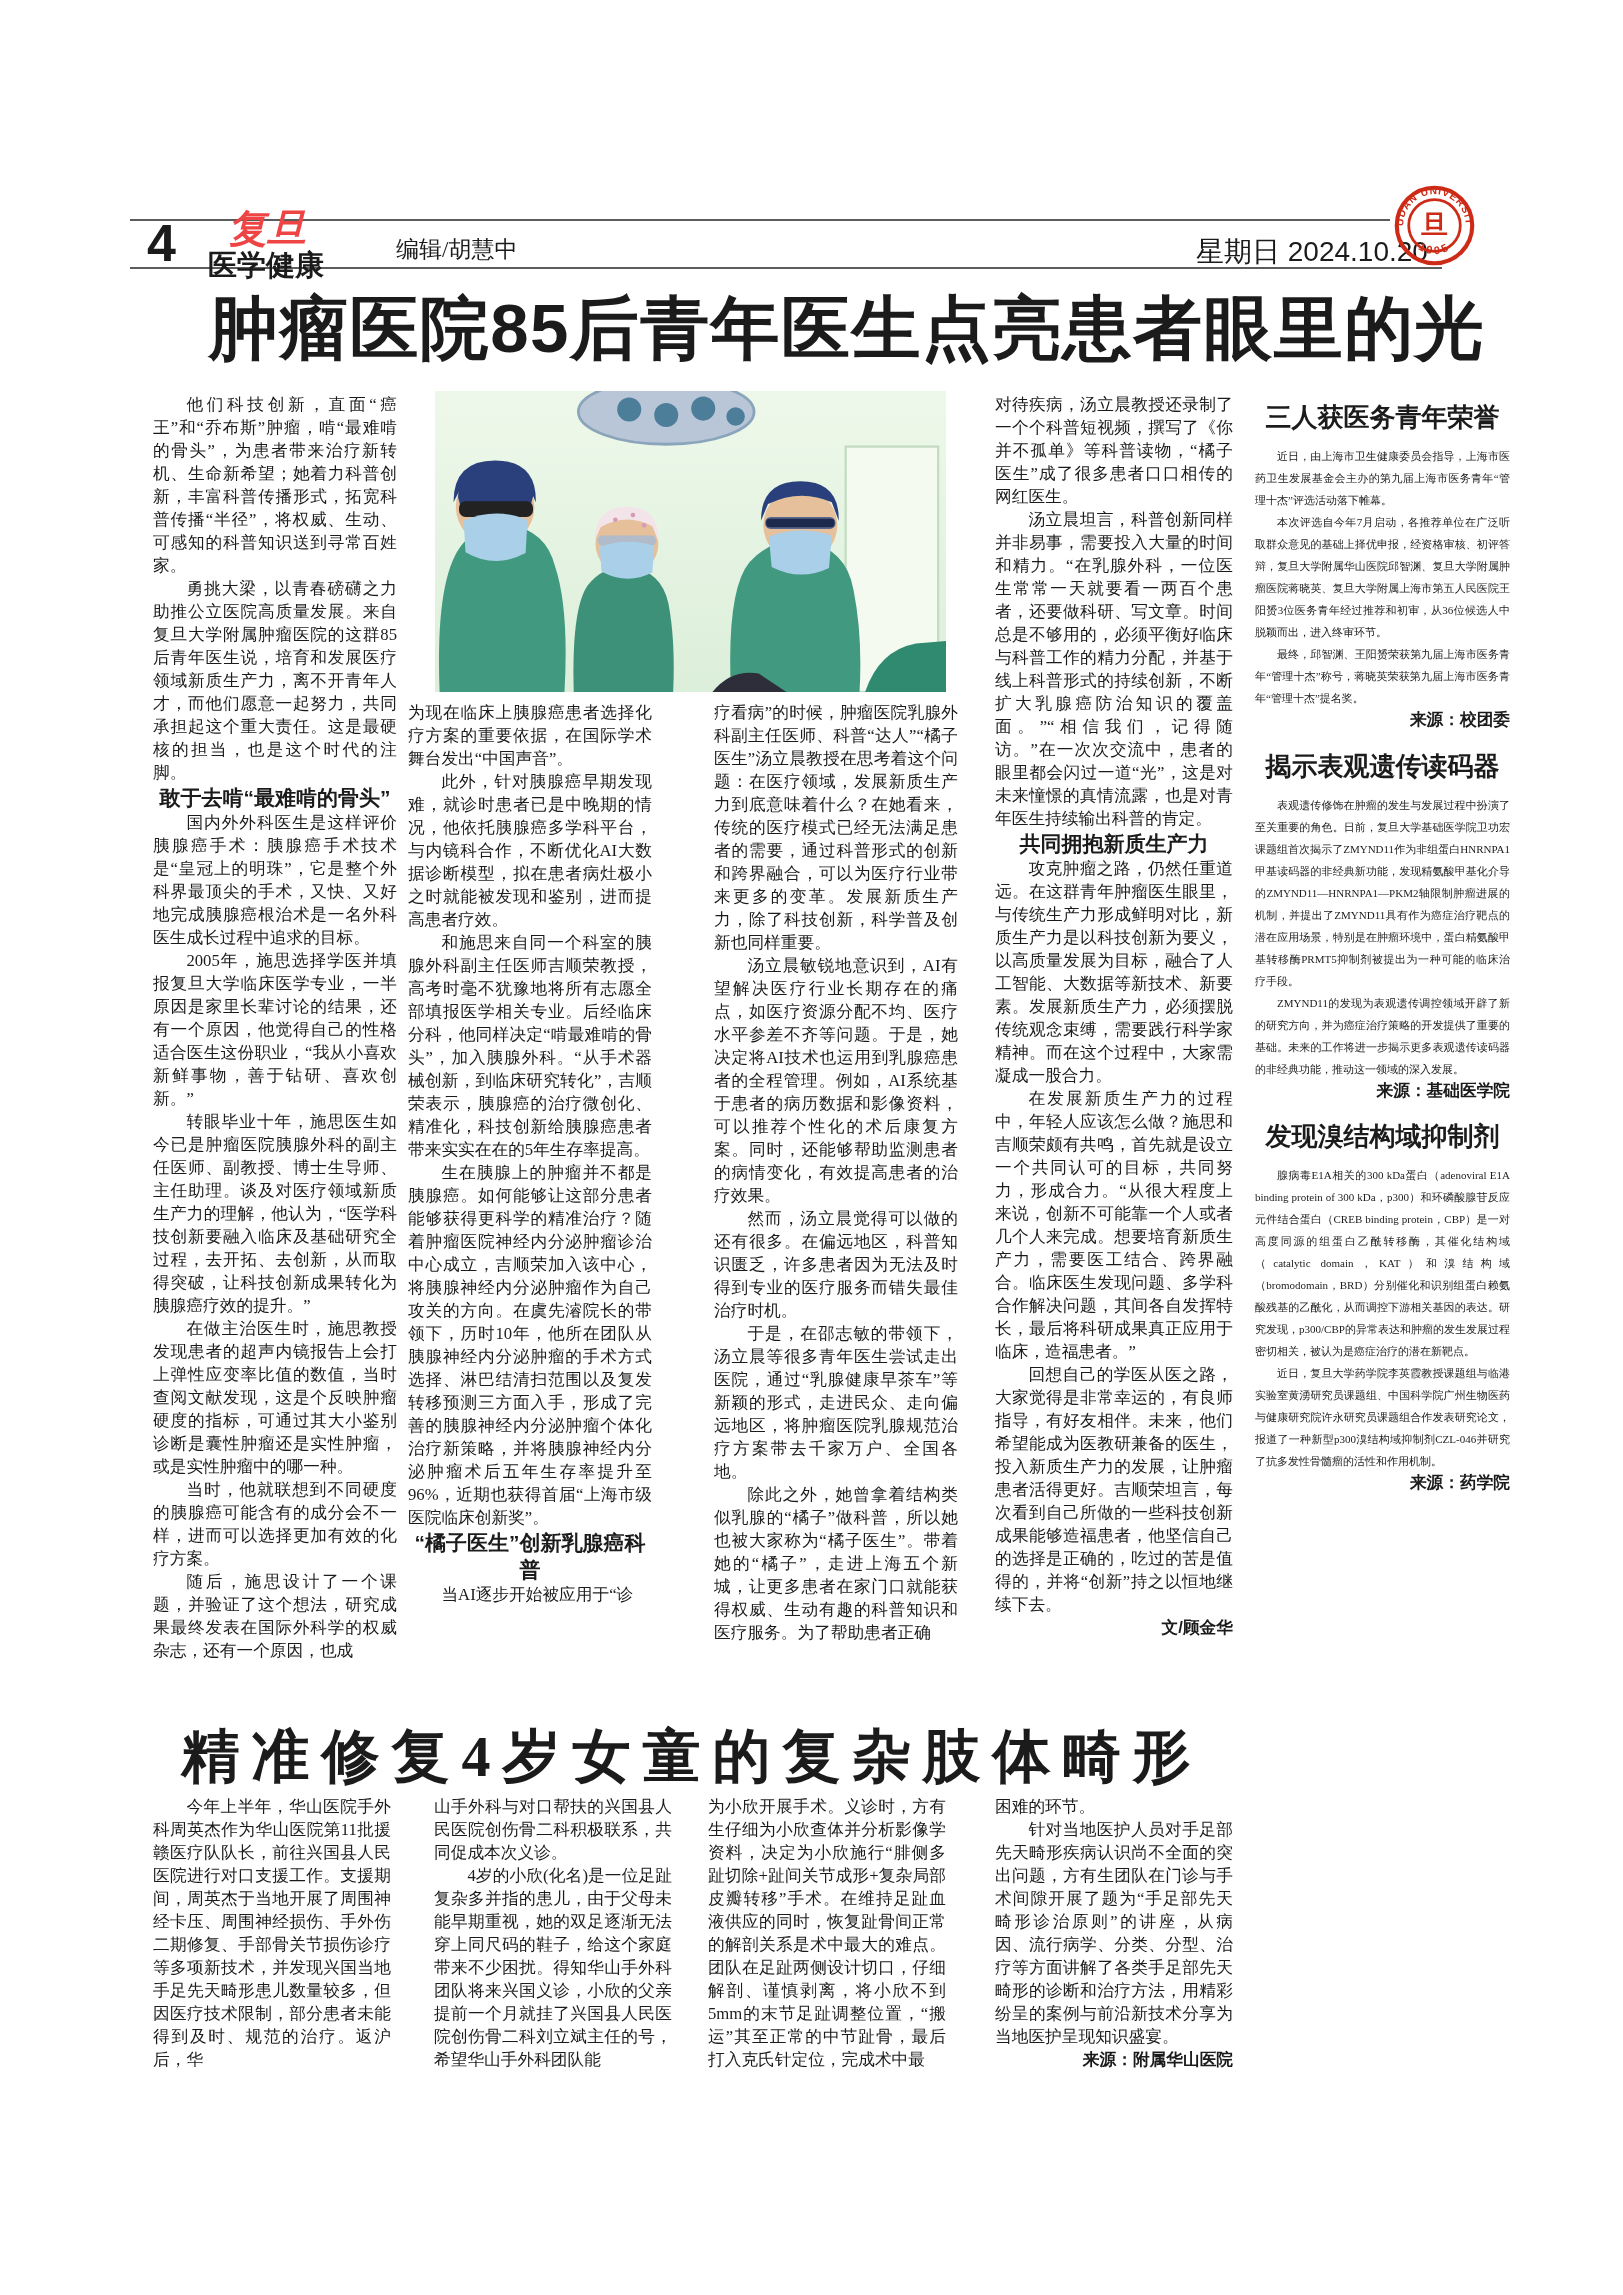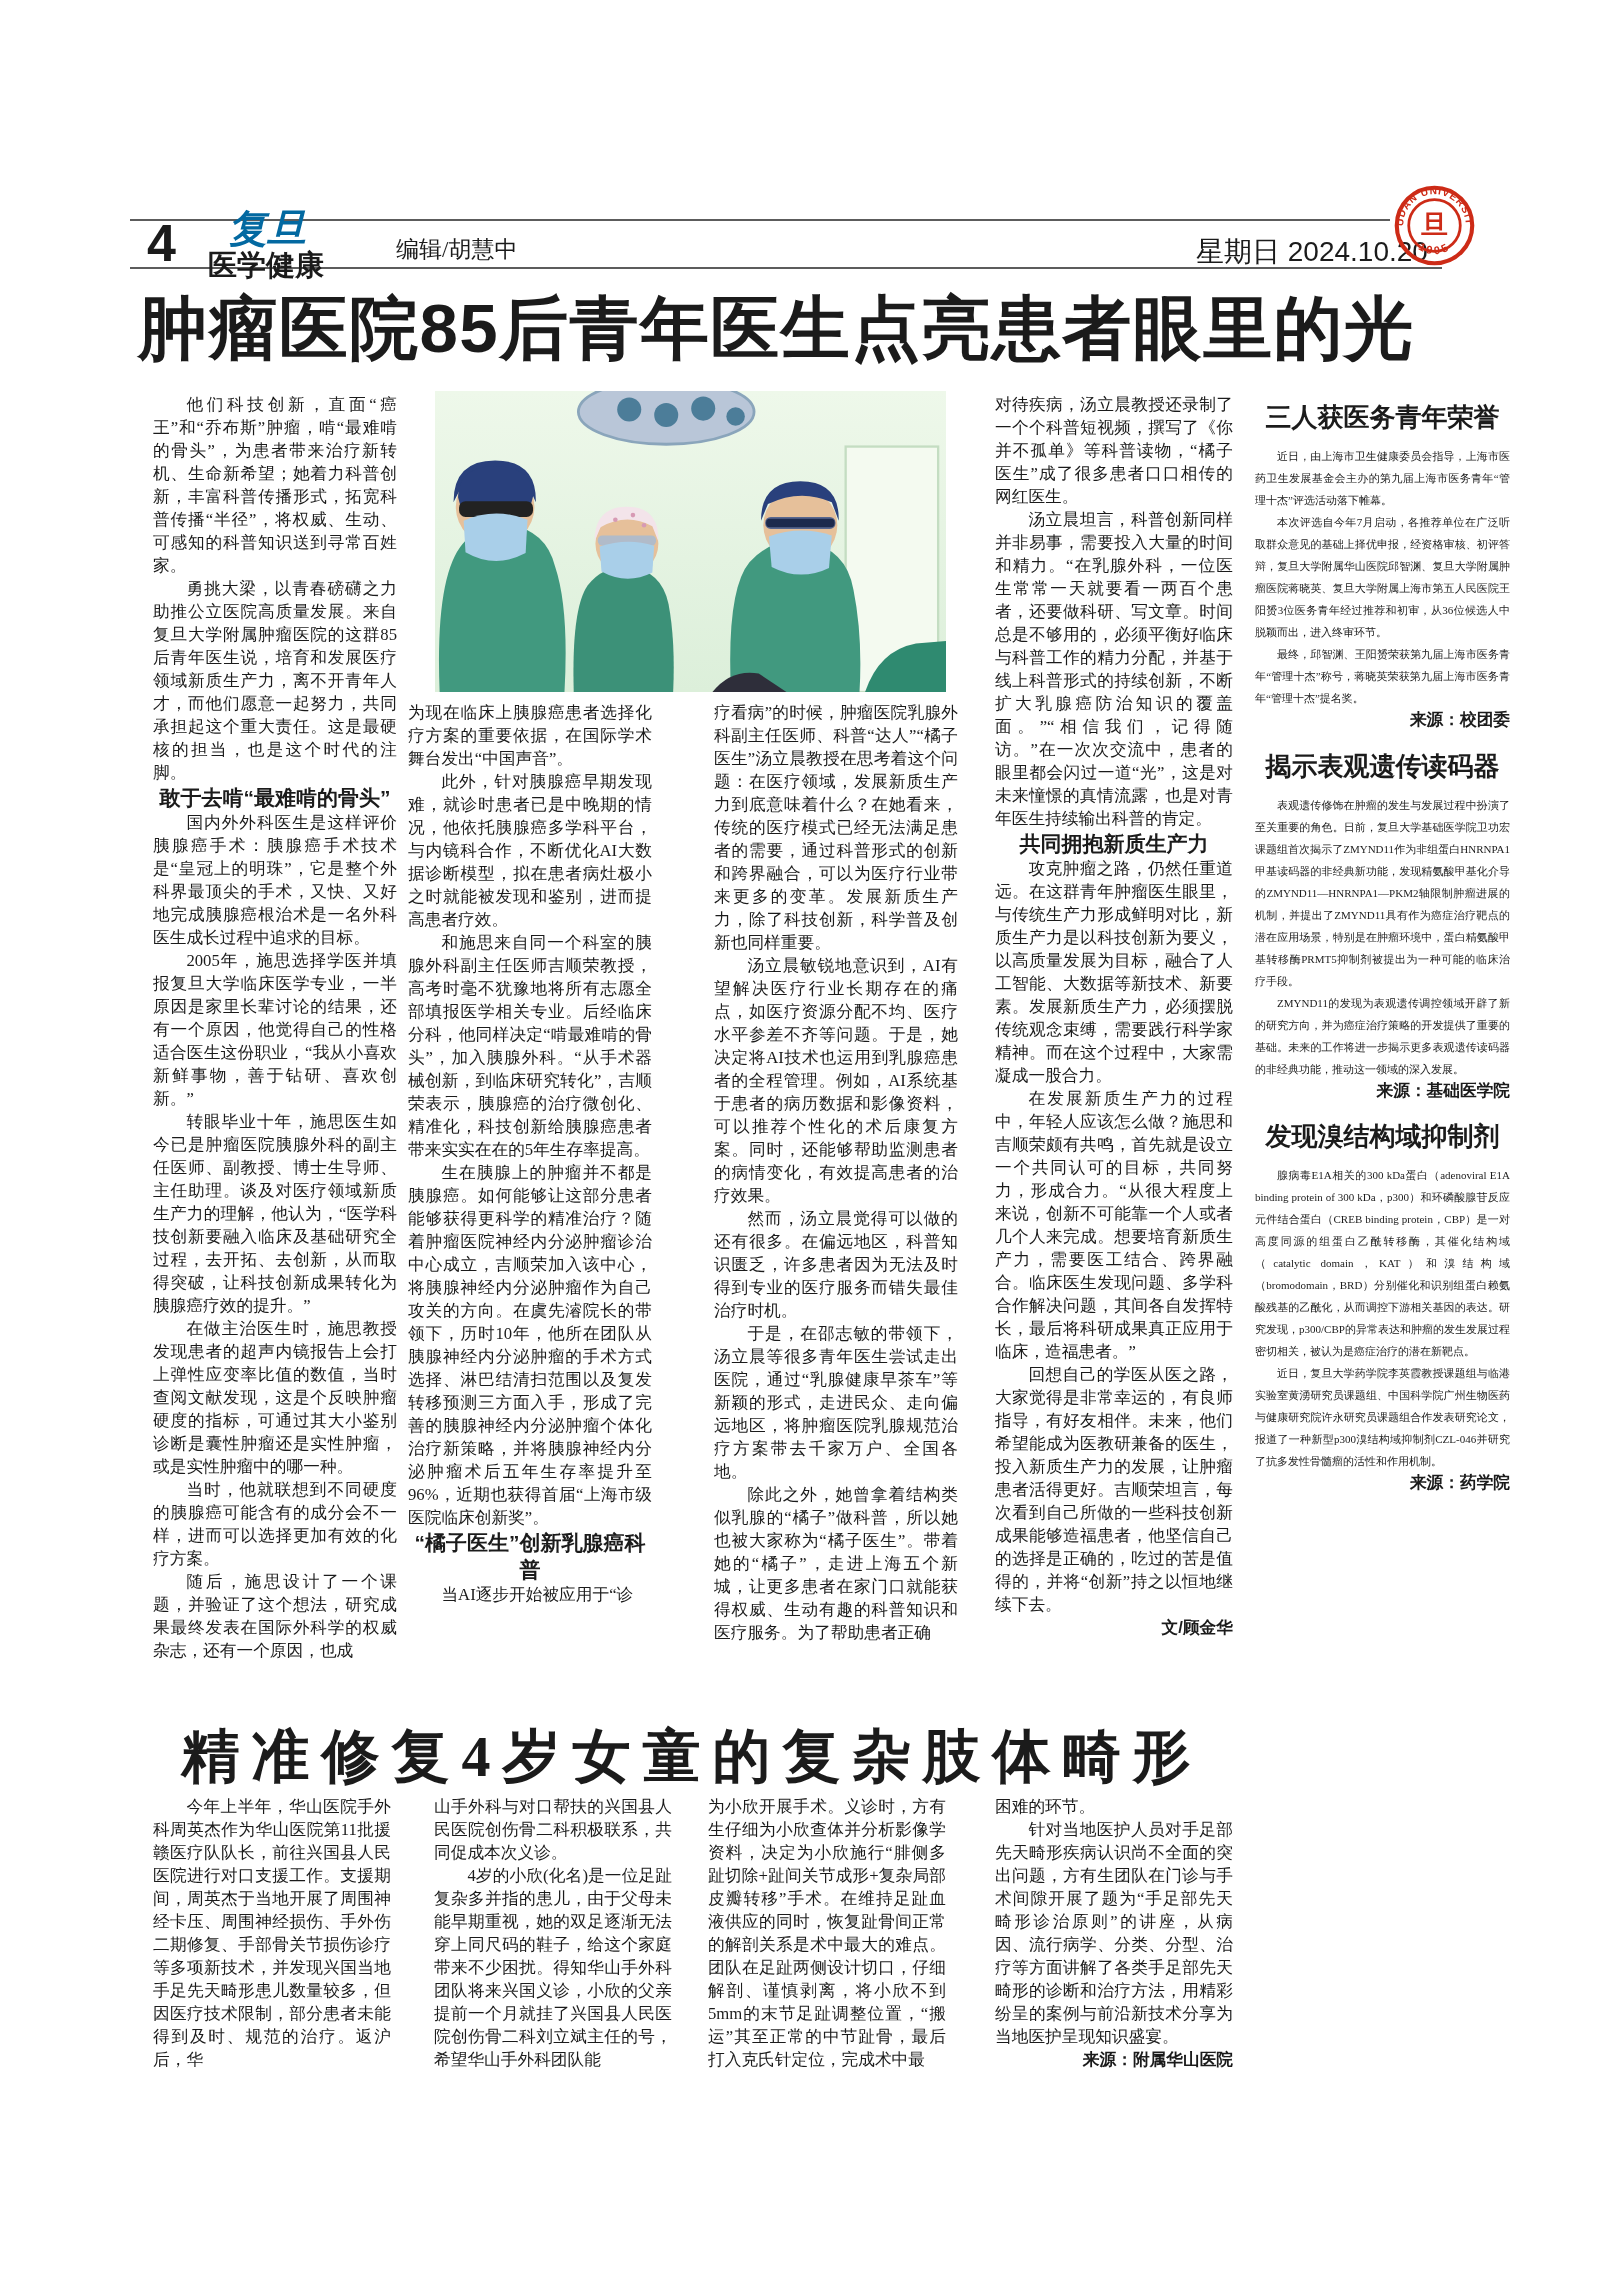--- a/index.html
+++ b/index.html
@@ -1,30 +1,30 @@
 <!DOCTYPE html>
 <html style="font-size:7.4px"><head>
 <meta charset="utf-8">
 <style>
   html,body{margin:0;padding:0;background:#888;}
   #paper{position:relative;width:1623px;height:2295px;background:#ffffff;overflow:hidden;
          font-family:"Liberation Serif","DejaVu Serif",serif;color:#1b1b1b;}
   .abs{position:absolute;}
   
   #page-num{left:147px;top:217px;font-family:"Liberation Sans",sans-serif;font-weight:bold;font-size:52px;line-height:52px;}
-  #masthead1{left:228px;top:209px;font-size:39px;line-height:39px;font-weight:bold;font-style:italic;color:#0369a1;}
+  #masthead1{left:228px;top:209px;font-size:39px;line-height:39px;font-weight:bold;font-style:italic;color:#ef4444;}
   #masthead2{left:208px;top:251px;font-size:29px;line-height:29px;font-weight:bold;font-family:"Liberation Sans",sans-serif;}
   #editor{left:396px;top:234px;font-size:23px;font-family:Liberation Serif, serif;}
   #dateline{left:1196px;top:233px;font-size:28px;font-family:"Liberation Sans",sans-serif;}
   .hrule{background:#5c5c5c;height:1.9px;}
   #rule-top{left:130px;top:219px;width:1260px;}
   #rule-bottom{left:130px;top:267px;width:1312px;}
   #seal{left:1394px;top:185px;width:81px;height:81px;}
   
-  #main-headline{left:138px;top:283px;width:1347px;text-align:left;white-space:nowrap;
+  #main-headline{left:138px;top:283px;width:1347px;text-align:right;white-space:nowrap;
      font-family:"Liberation Sans","DejaVu Sans",sans-serif;font-weight:900;font-size:69px;letter-spacing:1.4px;}
   #bottom-headline{left:153px;top:1718px;width:1078px;text-align:center;white-space:nowrap;
      font-family:"Liberation Serif",serif;font-weight:bold;font-size:58px;letter-spacing:12px;}
   
   #photo{left:435px;top:391px;width:511px;height:301px;overflow:hidden;}
   
   .col{font-size:16.7px;line-height:23px;text-align:justify;overflow:hidden;}
   .col > div{margin:0;}
   .b-p{text-indent:2em;}
   .b-c{text-indent:0;}

